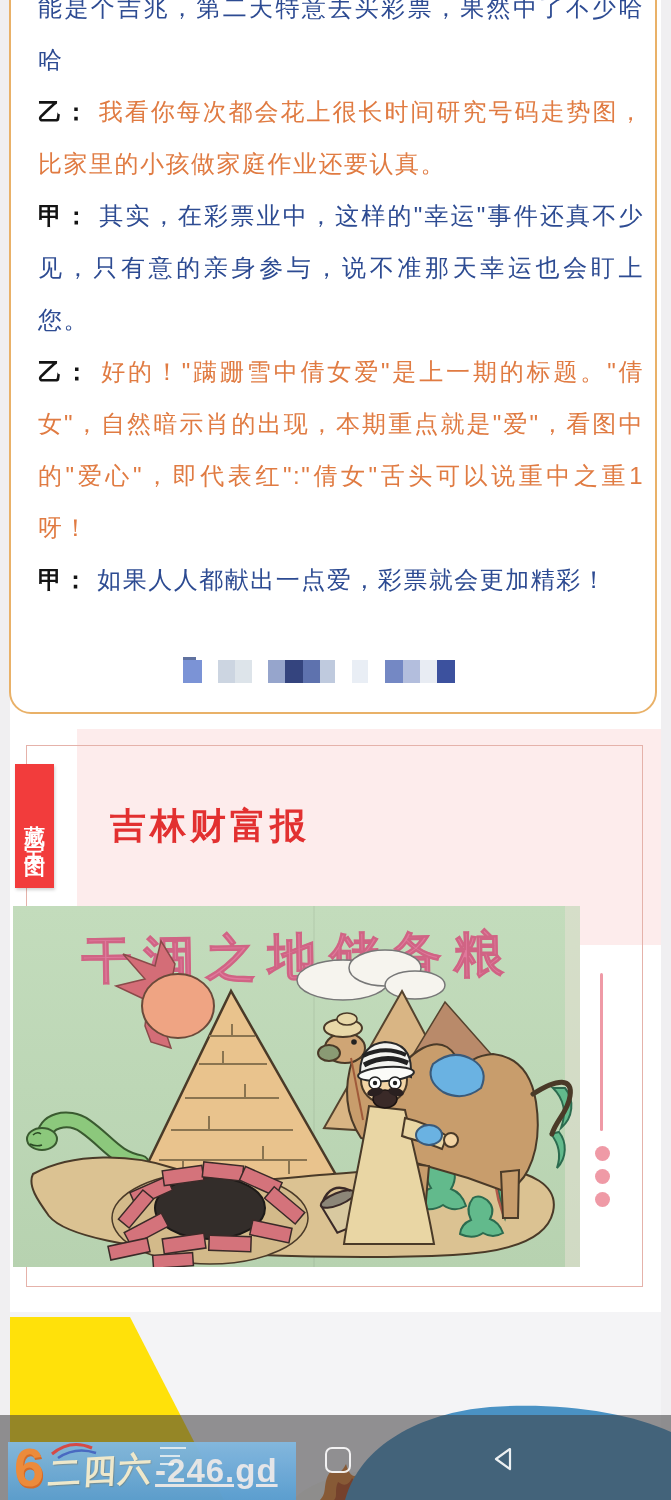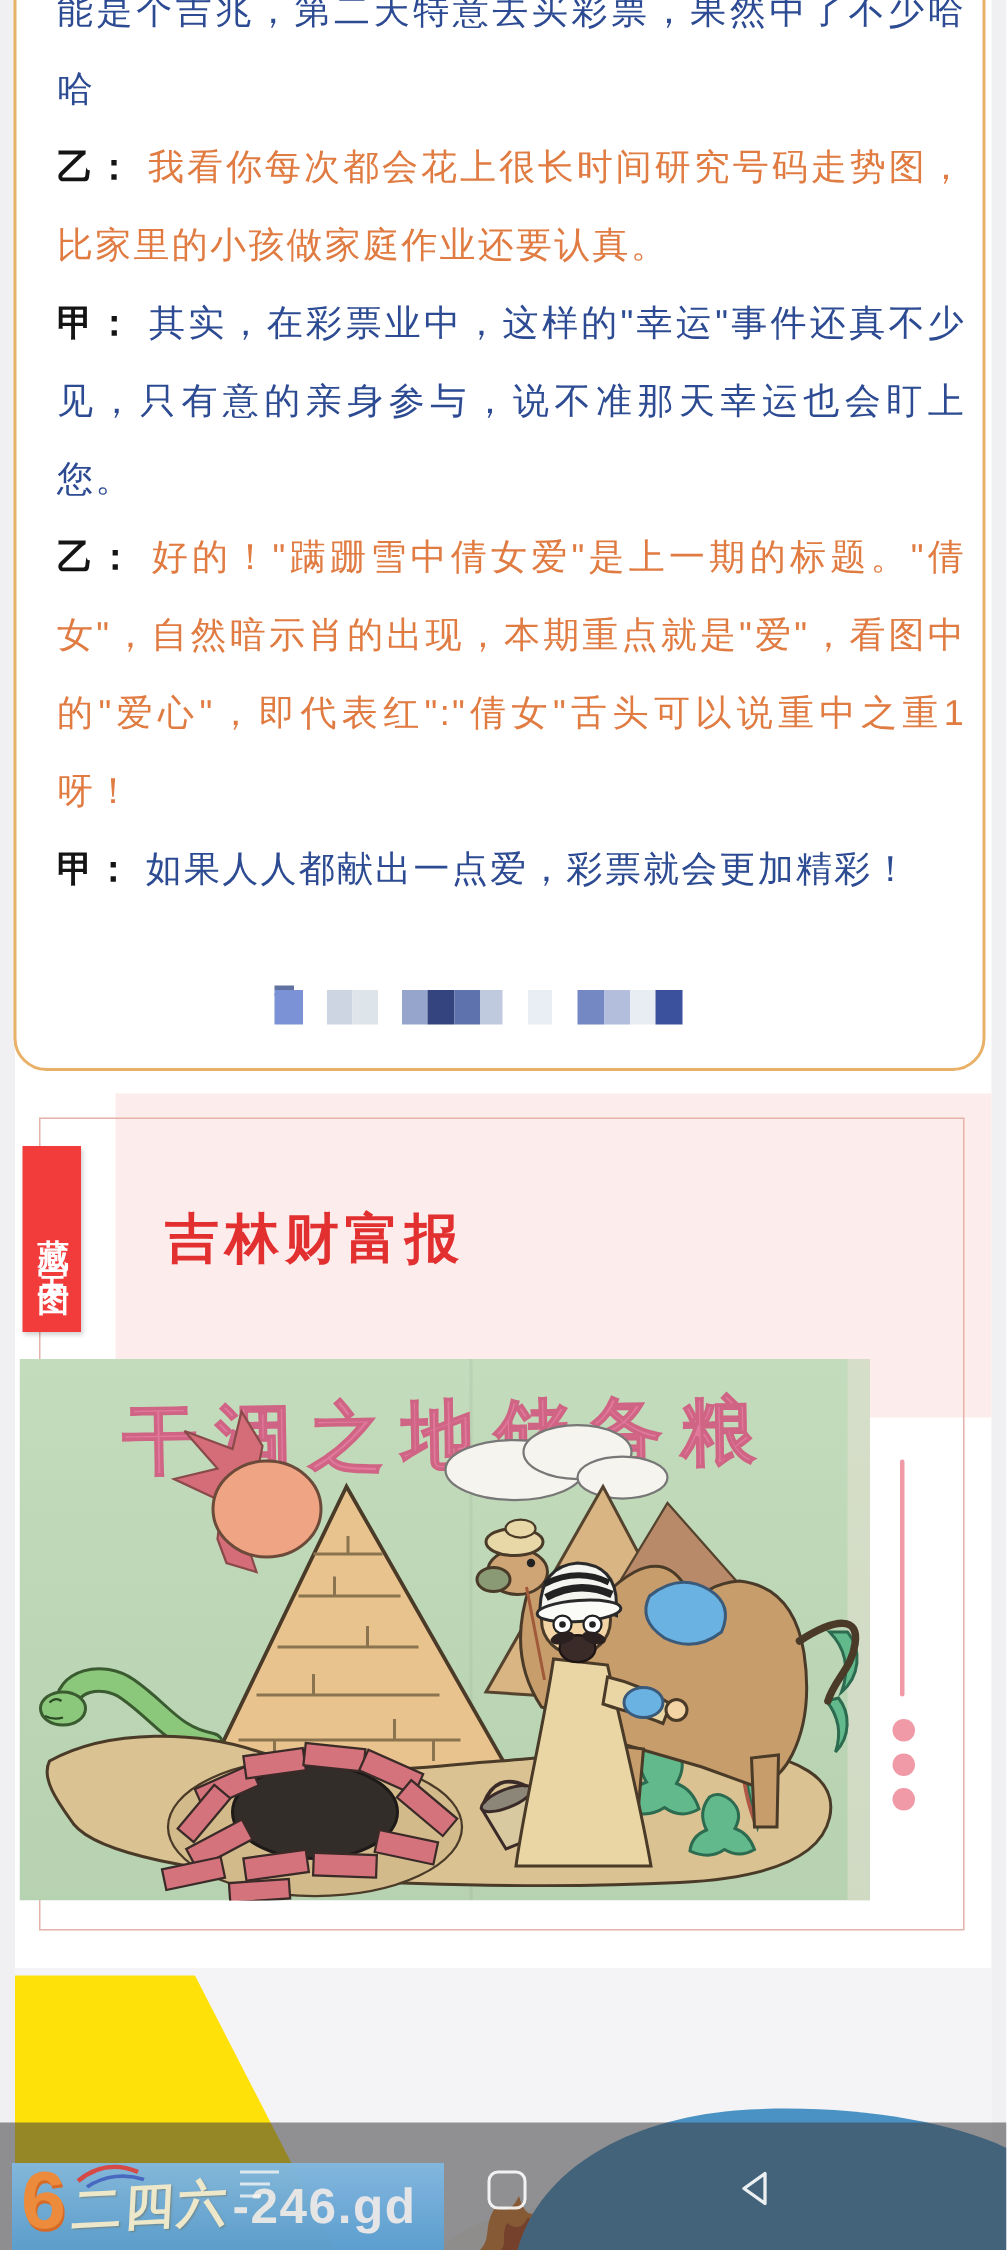--- a/index.html
+++ b/index.html
@@ -72,21 +72,21 @@
     font-size:54px;font-weight:bold;color:var(--wm-orange,#f08c3c);
     margin:-8px 0 0 6px;text-shadow:1px 2px 0 #d86a28;line-height:1;
   }
   .wm-cn{
     font-size:33px;font-weight:bold;color:var(--wm-cream,#f2ecd2);
     transform:rotate(-3deg) skewX(-6deg);margin-left:4px;letter-spacing:2px;
     text-shadow:1px 1px 1px rgba(120,90,40,.35);
   }
   .wm-suffix{
     font-size:33px;font-weight:bold;color:var(--wm-text,#e9e9ec);
-    margin-left:2px;letter-spacing:1px;
+    margin-left:2px;letter-spacing:1px;text-decoration:underline;
   }
   .wm-strokes{position:absolute;left:40px;top:-2px;}
   .wm-lines{position:absolute;left:152px;top:5px;}
   .wm-lines div{height:2px;background:rgba(255,255,255,.75);margin-bottom:6px;}
 </style>
 </head>
 <body>
 
 <div class="edge-strip left"></div>
 <div class="edge-strip right"></div>

